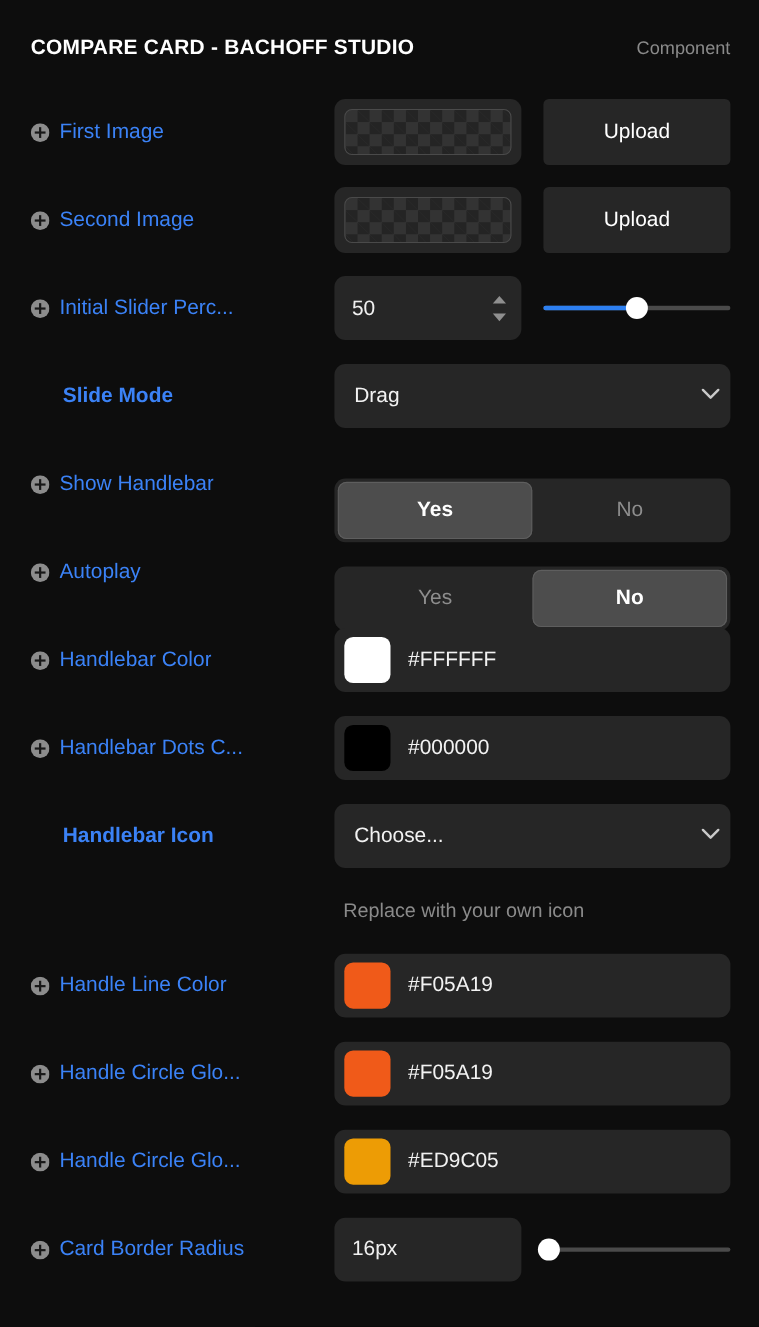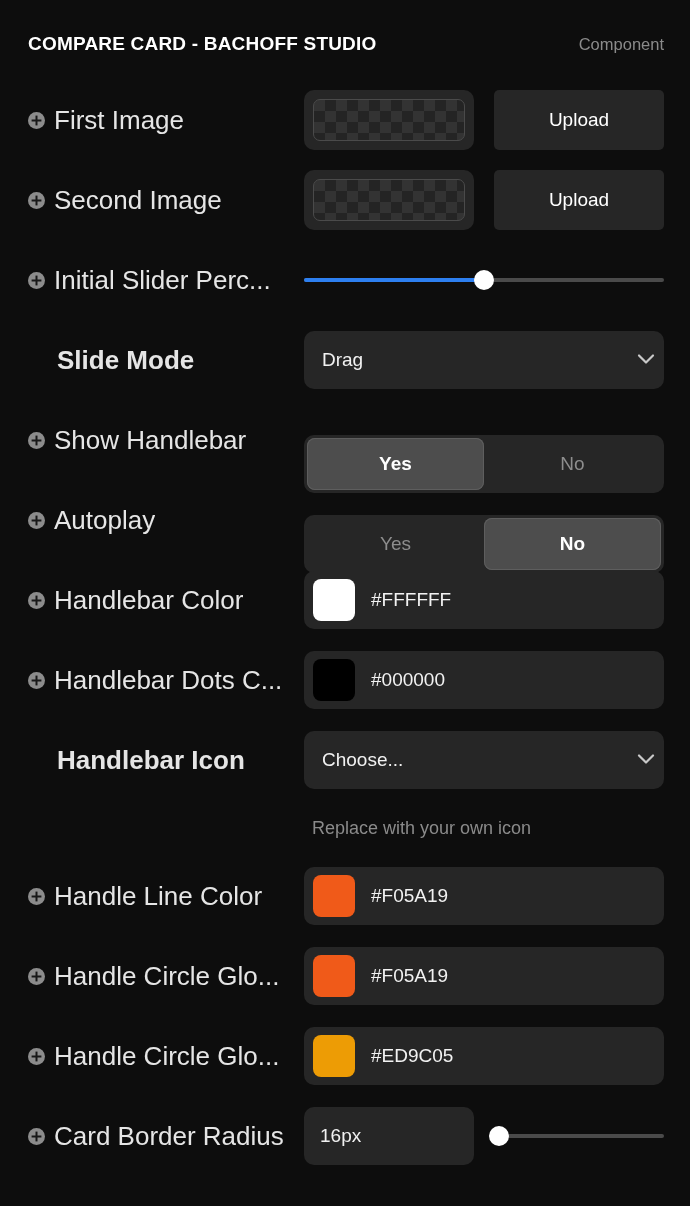--- a/index.html
+++ b/index.html
@@ -62,22 +62,22 @@
   .plus-icon {
     flex: 0 0 auto;
     width: 17px;
     height: 17px;
     position: relative;
     display: block;
   }
   .plus-icon svg { display: block; }
 
   .row-label {
-    font-size: 26px;
-    color: #e5e5e5;
+    font-size: 19px;
+    color: #3b82f6;
     white-space: nowrap;
     overflow: hidden;
     text-overflow: clip;
   }
 
   .control-cell {
     flex: 1 1 auto;
     display: flex;
     align-items: center;
     gap: 20px;
@@ -350,20 +350,27 @@
       <span class="plus-icon">
         <svg width="17" height="17" viewBox="0 0 17 17">
             <circle cx="8.5" cy="8.5" r="8.5" fill="#8c8c8c"></circle>
             <rect x="7.5" y="3.6" width="2" height="9.8" fill="#181818"></rect>
             <rect x="3.6" y="7.5" width="9.8" height="2" fill="#181818"></rect>
           </svg>
       </span>
       <span class="row-label">Initial Slider Perc...</span>
     </div>
     <div class="control-cell">
+      <div class="stepper">
+        <span class="stepper-value">50</span>
+        <span class="stepper-arrows">
+          <span class="arrow-up"></span>
+          <span class="arrow-down"></span>
+        </span>
+      </div>
       <div class="slider">
         <div class="slider-track"></div>
         <div class="slider-fill" id="fill-initial" style="width: 50%; background: rgb(45, 127, 240);"></div>
         <div class="slider-thumb" id="thumb-initial" style="left: 50%;"></div>
       </div>
     </div>
   </div>
 
   <div class="row">
     <div class="label-cell indent">

